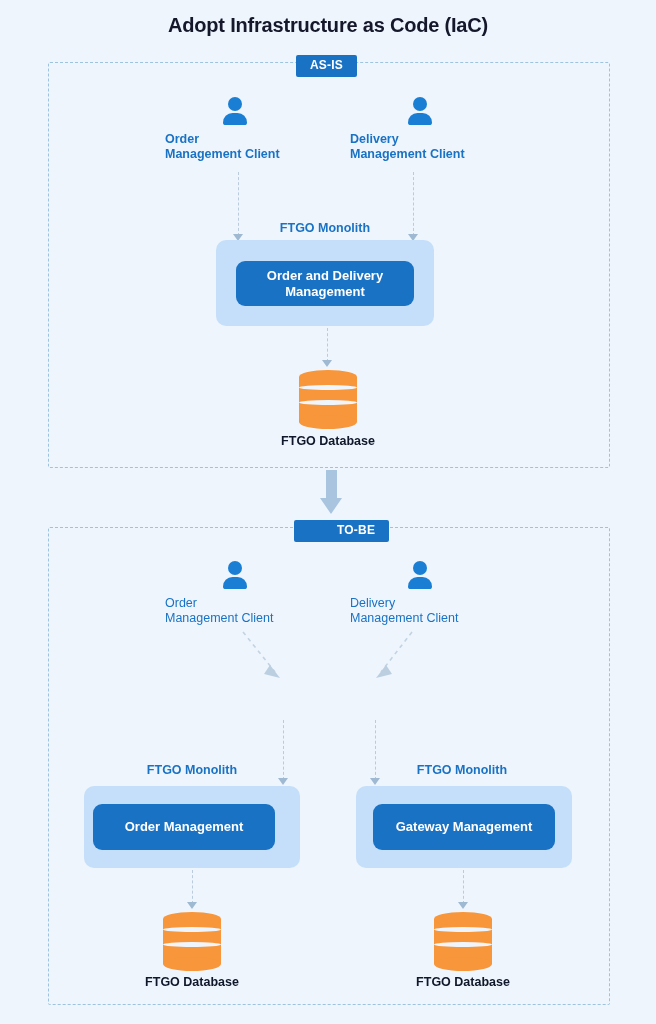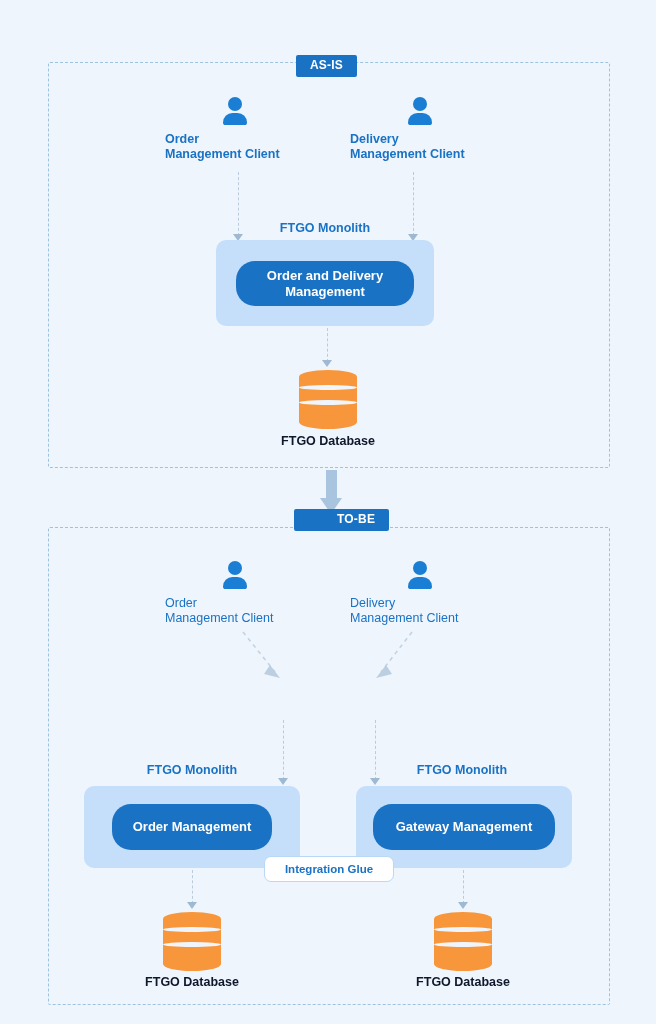--- a/index.html
+++ b/index.html
@@ -49,21 +49,21 @@
     font-size: 12px;
     font-weight: bold;
     border-radius: 2px;
     padding: 4px 14px 5px 14px;
     text-align: center;
     letter-spacing: 0.2px;
     line-height: 13px;
     z-index: 6;
   }
   #badge-asis { left: 296px; top: 55px; }
-  #badge-tobe { left: 294px; top: 509px; padding-left: 43px; }
+  #badge-tobe { left: 294px; top: 520px; padding-left: 43px; }
 
   
   .actor { position: absolute; width: 140px; text-align: left; }
   .actor-icon {
     position: relative;
     width: 30px;
     height: 30px;
     margin: 0 auto 6px auto;
   }
   .actor-icon .head {
@@ -108,21 +108,21 @@
     position: absolute;
     background: #c5dffa;
     border-radius: 10px;
   }
 
   
   .service-box {
     position: absolute;
     background: #1a72c4;
     color: #ffffff;
-    border-radius: 19px;
+    border-radius: 9px;
     font-size: 13px;
     font-weight: bold;
     display: flex;
     align-items: center;
     justify-content: center;
     text-align: center;
     line-height: 16px;
     box-sizing: border-box;
     padding: 4px;
   }
@@ -212,20 +212,21 @@
     border-left: 11px solid transparent;
     border-right: 11px solid transparent;
     border-top: 16px solid #a8c4de;
   }
 </style>
 </head>
 <body>
 
 <div id="canvas">
 
+  <div class="title">Adopt Infrastructure as Code (IaC)</div>
 
   <div class="section-frame" id="frame-asis"></div>
   <div class="badge" id="badge-asis">AS-IS</div>
 
   <div class="actor" style="left:165px; top:96px;">
     <div class="actor-icon">
       <div class="head"></div>
         <div class="body"></div>
     </div>
     <div class="actor-label bold">Order</div>
@@ -300,27 +301,26 @@
 
 
   <div class="vline" style="left:283px; top:720px; height:60px;"></div>
   <div class="arrowhead" style="left:278px; top:778px;"></div>
 
   <div class="vline" style="left:375px; top:720px; height:60px;"></div>
   <div class="arrowhead" style="left:370px; top:778px;"></div>
 
   <div class="caption" style="left:102px; top:763px; width:180px;">FTGO Monolith</div>
   <div class="monolith" style="left:84px; top:786px; width:216px; height:82px;"></div>
-  <div class="service-box" style="left:112px; top:804px; width:160px; height:46px;">Order Management</div>
+  <div class="service-box" style="left:93px; top:804px; width:182px; height:46px;">Order Management</div>
 
   <div class="caption" style="left:372px; top:763px; width:180px;">FTGO Monolith</div>
   <div class="monolith" style="left:356px; top:786px; width:216px; height:82px;"></div>
   <div class="service-box" style="left:373px; top:804px; width:182px; height:46px;">Gateway Management</div>
 
-  <div class="glue-box" style="left:264px; top:856px; width:128px; height:24px;">Integration Glue</div>
 
   <div class="vline" style="left:192px; top:870px; height:34px;"></div>
   <div class="arrowhead" style="left:187px; top:902px;"></div>
 
   <div class="vline" style="left:463px; top:870px; height:34px;"></div>
   <div class="arrowhead" style="left:458px; top:902px;"></div>
 
   <div class="db" style="left:163px; top:912px;">
     <div class="band b1"></div>
     <div class="band b2"></div>

